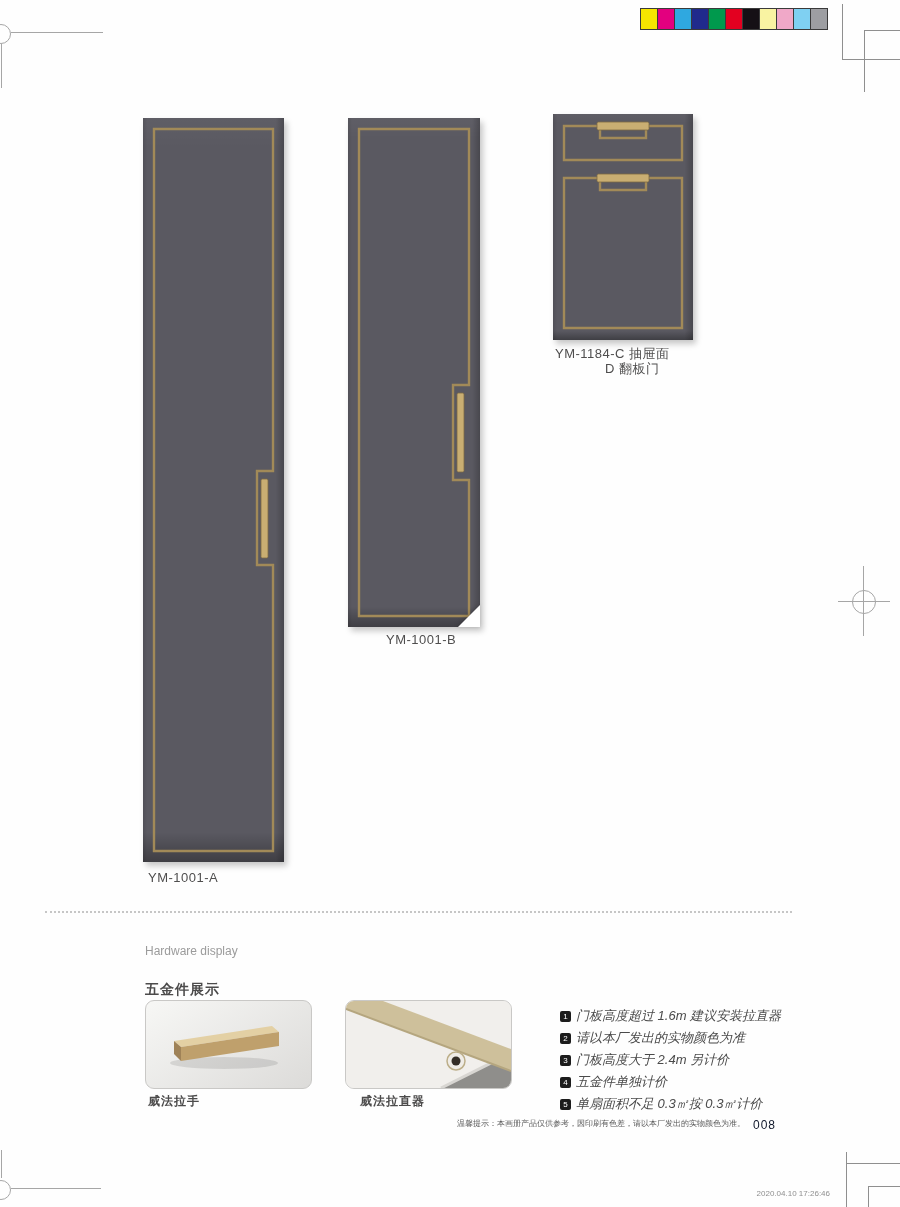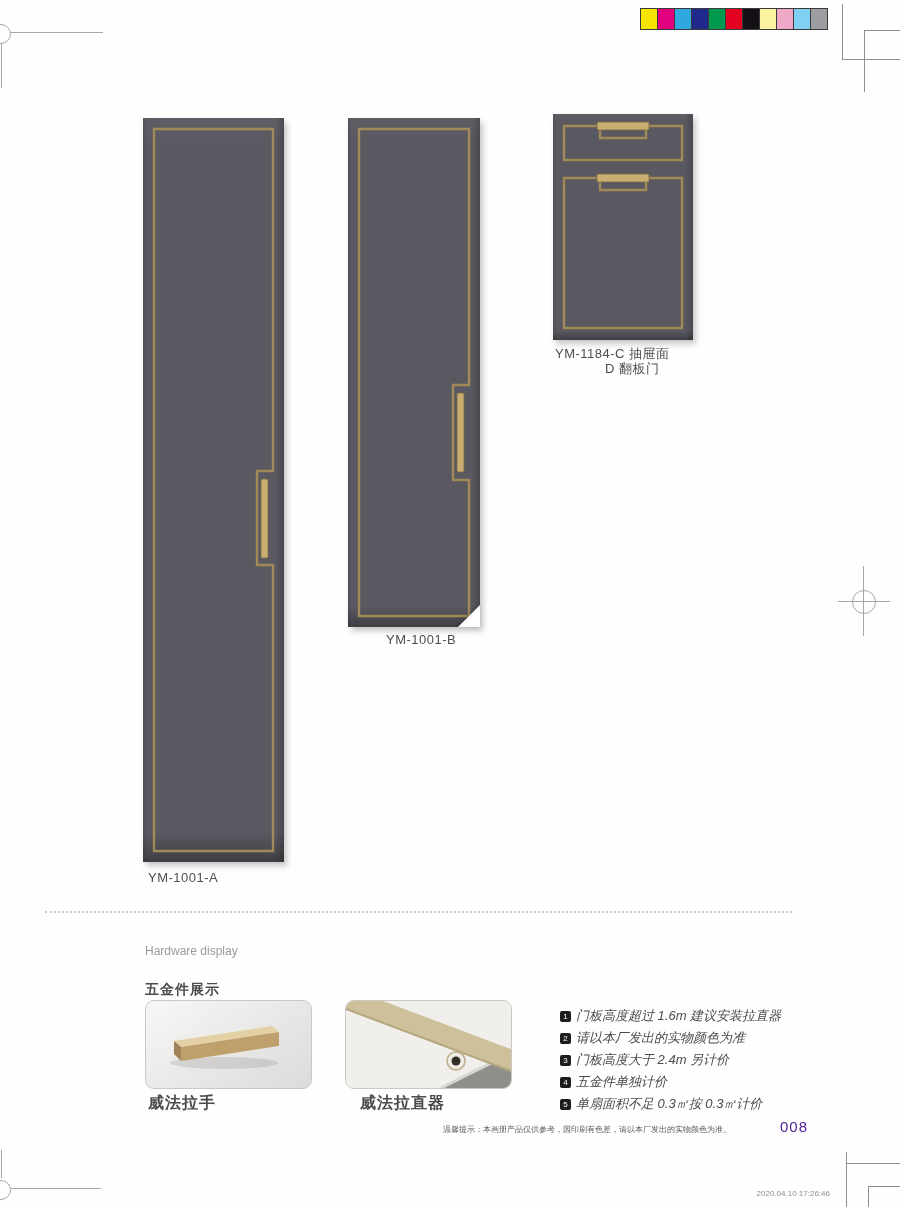--- a/index.html
+++ b/index.html
@@ -38,33 +38,33 @@
   
   .divider { position:absolute; left:45px; top:911px; width:747px; height:0; border-top:2px dotted #c6c6c6; }
 
   
   .hw-title { position:absolute; left:145px; top:946px; font-size:14px; font-weight:bold; color:#4c4b4b; letter-spacing:1px;margin-top:35px; }
   .hw-sub   { position:absolute; left:145px; top:944px; font-size:12px; color:#9b9b9b; }
   .hw-card  { position:absolute; top:1000px; width:165px; height:87px; border-radius:9px;
               border:1px solid #c9c8c6; background:linear-gradient(145deg,#f7f7f5,#dcdbd9);
               overflow:hidden; }
   .hw-card svg { display:block; width:100%; height:100%; }
-  .hw-label { position:absolute; top:1093px; font-size:16px; font-weight:bold; color:#4c4b4b; letter-spacing:1px; }
+  .hw-label { position:absolute; top:1093px; font-size:12px; font-weight:bold; color:#4c4b4b; letter-spacing:1px; }
 
   
   .notes { position:absolute; left:560px; top:1007px; width:250px; }
   .note-row { display:flex; align-items:center; margin-bottom:4px; }
   .note-num { flex:0 0 auto; width:11px; height:11px; background:#1c1c1c; color:#ffffff;
               font-size:8px; line-height:11px; text-align:center; border-radius:2px; margin-right:5px; }
   .note-text { font-size:13px; color:#4a4a4a; white-space:nowrap;font-style:italic; }
 
   
-  .footer { position:absolute; right:92px; top:1118px; display:flex; align-items:flex-end; gap:8px; }
+  .footer { position:absolute; right:124px; top:1118px; display:flex; align-items:flex-start; gap:8px; }
   .footer-note { font-size:8px; color:#5a5a5a; }
-  .page-num { font-size:15px; color:#4c1d95; letter-spacing:1px;margin-left:41px; }
+  .page-num { font-size:12px; color:#0f172a; letter-spacing:1px; }
   .timestamp { position:absolute; right:70px; top:1189px; font-size:8px; color:#8f8f8f; }
 </style>
 </head>
 <body>
 
 <div class="page">
 
   <div class="reg-circle" style="left:-9px; top:24px; width:18px; height:18px;"></div>
   <div class="reg-line" style="left:11px; top:32px; width:92px; height:1px;"></div>
   <div class="reg-line" style="left:1px; top:44px; width:1px; height:44px;"></div>

